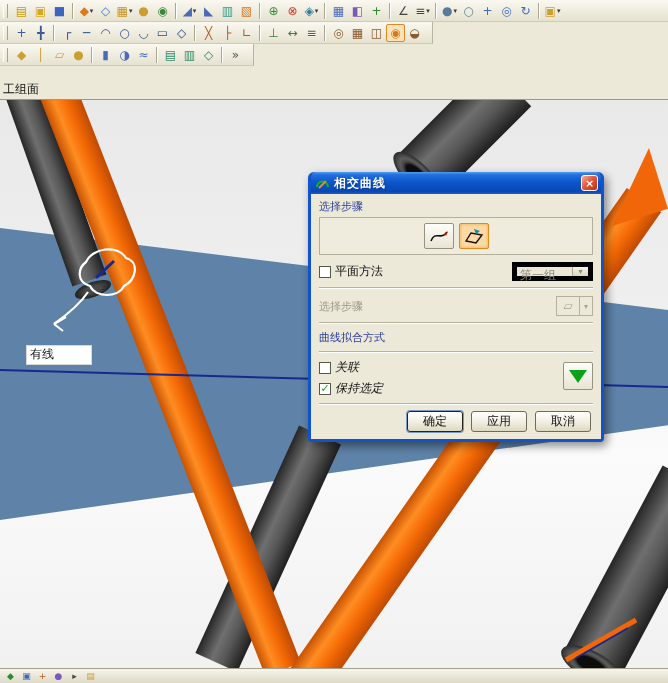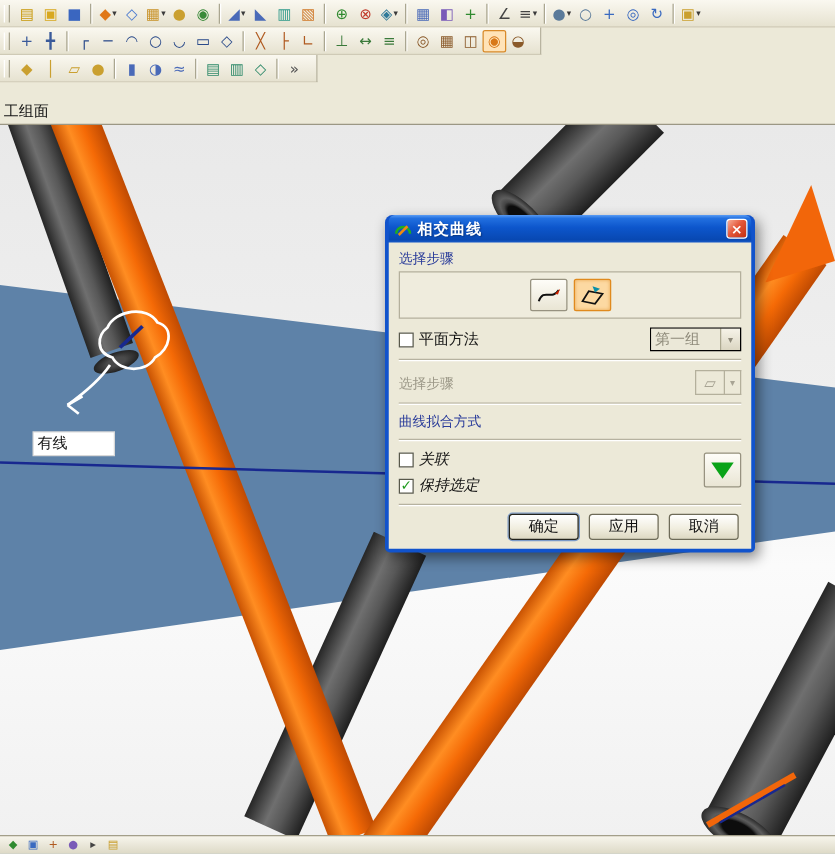--- a/index.html
+++ b/index.html
@@ -59,21 +59,21 @@
   .gray{color:#9c9888;}
   .steps{margin-top:3px;height:38px;border:1px solid #b4b09c;background:#efecdd;display:flex;align-items:center;justify-content:center;gap:5px;}
   .stepbtn{width:30px;height:26px;border:1px solid #979280;border-radius:2px;display:inline-flex;align-items:center;justify-content:center;
     background:linear-gradient(180deg,#fefdf8,#e9e5d4);}
   .stepbtn.sel{background:#fcd9a2;border-color:#e08a1e;box-shadow:inset 0 0 3px #e8a24a;}
   .row{display:flex;align-items:center;justify-content:space-between;margin-top:7px;}
   .row.tight{margin-top:4px;font-style:italic;}
   .cbwrap{display:inline-flex;align-items:center;gap:4px;}
   .cb{width:12px;height:12px;background:#fff;border:1px solid #58584a;display:inline-flex;align-items:center;justify-content:center;
     font-size:11px;line-height:1;color:#1f9a1f;font-family:"DejaVu Sans",sans-serif;}
-  .combo{display:inline-flex;height:19px;border:1px solid #000000;}
+  .combo{display:inline-flex;height:19px;border:5px solid #000000;}
   .combo-text{width:55px;background:#ebe8d8;color:#8e8a7a;line-height:17px;padding:0 3px;}
   .combo-btn{width:16px;background:linear-gradient(180deg,#f6f3e8,#dbd6c2);border-left:1px solid #aca890;
     display:flex;align-items:center;justify-content:center;color:#8e8a7a;font-size:8px;}
   .pmctl{display:inline-flex;align-items:center;}
   .pmbtn{width:24px;height:20px;border:1px solid #b4b09c;background:#ece9d8;display:inline-flex;align-items:center;justify-content:center;}
   .gray-glyph{color:#a8a494;font-size:12px;font-family:"DejaVu Sans",sans-serif;}
   .pmdd{width:13px;height:20px;display:inline-flex;align-items:center;justify-content:center;color:#a8a494;font-size:8px;
     border:1px solid #b4b09c;border-left:none;background:#ece9d8;}
   .hr{height:0;border-top:1px solid #b6b2a0;border-bottom:1px solid #fff;margin:6px 0;}
   .radios{display:flex;gap:22px;margin-top:5px;padding-left:2px;}

